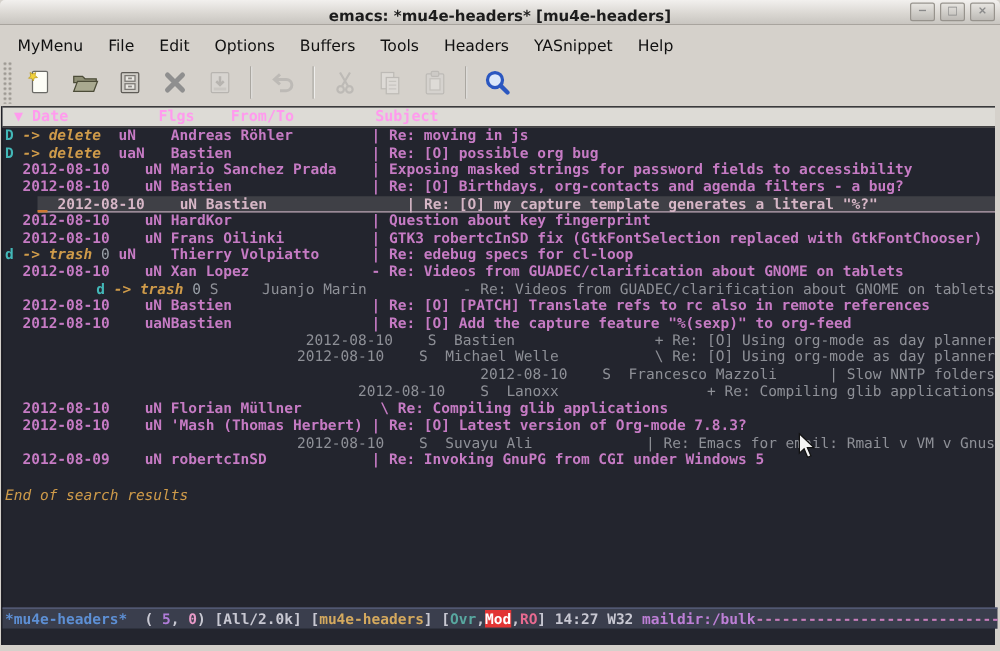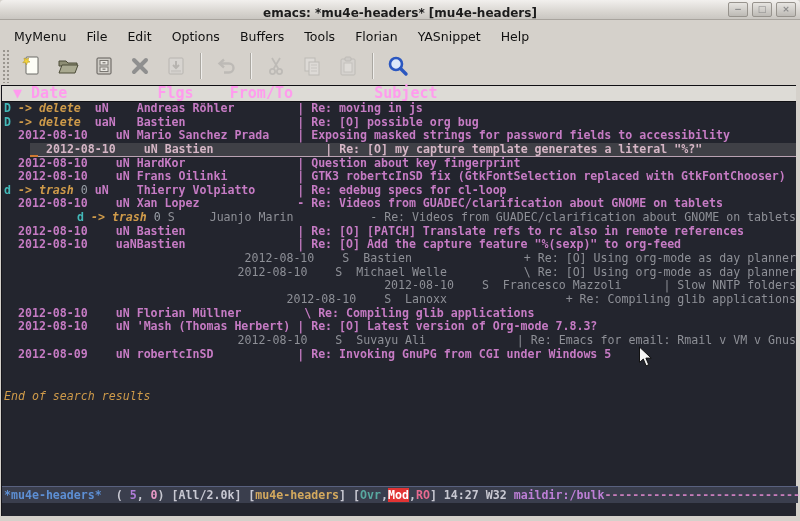--- a/index.html
+++ b/index.html
@@ -44,21 +44,21 @@
     position:absolute;left:1px;top:85px;width:794px;height:431px;
     background:var(--buffer-bg,#23252e);
     border-left:1px solid #15151b;
   }
   .headerline{
     height:15px;line-height:15px;
     background:var(--header-bg,#dddbd6);
     border-top:1px solid #101014;border-bottom:1px solid #101014;
     color:var(--header-fg,#ff9bee);
     font-family:"DejaVu Sans Mono","Liberation Mono",monospace;
-    font-size:15px;font-weight:bold;white-space:pre;padding-left:2px;
+    font-size:12px;font-weight:bold;white-space:pre;padding-left:2px;
   }
   .listarea{height:288px;overflow:hidden;position:relative;}
   .hrow{
     position:relative;height:13.65px;line-height:13.65px;white-space:pre;
     font-family:"DejaVu Sans Mono","Liberation Mono",monospace;
     font-size:11.6px;padding-left:2px;
   }
   .hrow.unread{color:var(--unread,#c67bc4);font-weight:bold;}
   .hrow.seen{color:var(--seen,#8e9097);text-align:right;}
   .hrow.cur{
@@ -108,21 +108,21 @@
 
   <div class="titlebar">
     <span class="title">emacs: *mu4e-headers* [mu4e-headers]</span>
     <span class="winbtns">
         <span class="winbtn">−</span>
         <span class="winbtn">□</span>
         <span class="winbtn">×</span>
       </span>
   </div>
 
-  <div class="menubar"><span class="menu-item">MyMenu</span><span class="menu-item">File</span><span class="menu-item">Edit</span><span class="menu-item">Options</span><span class="menu-item">Buffers</span><span class="menu-item">Tools</span><span class="menu-item">Florian</span><span class="menu-item">YASnippet</span><span class="menu-item">Help</span></div>
+  <div class="menubar"><span class="menu-item">MyMenu</span><span class="menu-item">File</span><span class="menu-item">Edit</span><span class="menu-item">Options</span><span class="menu-item">Buffers</span><span class="menu-item">Tools</span><span class="menu-item">Headers</span><span class="menu-item">YASnippet</span><span class="menu-item">Help</span></div>
 
   <div class="toolbar">
     <div class="handle"></div>
     <span id="tbicons" style="display: flex; align-items: center;">
         <span class="tbtn">
           <svg width="24" height="24" viewBox="0 0 24 24">
             <rect x="6" y="3" width="12" height="17" rx="1" fill="#fdfdf6" stroke="#6a6a66"></rect>
             <path d="M4 4 l2.2 1.2 L8.6 4 L8 6.4 L10 8 L7.4 8.3 L6.6 10.8 L5.4 8.6 L2.8 8.6 L4.6 6.8 Z" fill="#f2d23c" stroke="#b89a20" stroke-width=".6"></path>
           </svg>
         </span>
@@ -191,20 +191,21 @@
         </span>
       </span>
   </div>
 
   <div class="content">
     <div class="headerline"><span> ▼ Date          Flgs    From/To         Subject</span></div>
     <div class="listarea">
         <div class="hrow unread"><span class="c-mark">D </span><span class="c-action">-&gt; delete</span><span>  </span><span>uN    </span><span>Andreas Röhler         </span><span>| Re: moving in js</span></div>
         <div class="hrow unread"><span class="c-mark">D </span><span class="c-action">-&gt; delete</span><span>  </span><span>uaN   </span><span>Bastien                </span><span>| Re: [O] possible org bug</span></div>
         <div class="hrow unread"><span>  </span><span>2012-08-10    </span><span>uN </span><span>Mario Sanchez Prada    </span><span>| Exposing masked strings for password fields to accessibility</span></div>
+        <div class="hrow unread"><span>  </span><span>2012-08-10    </span><span>uN </span><span>Bastien                </span><span>| Re: [O] Birthdays, org-contacts and agenda filters - a bug?</span></div>
         <div class="hrow cur"><span>  </span><span>2012-08-10    </span><span>uN </span><span>Bastien                </span><span>| Re: [O] my capture template generates a literal "%?"</span></div>
         <div class="hrow unread"><span>  </span><span>2012-08-10    </span><span>uN </span><span>HardKor                </span><span>| Question about key fingerprint</span></div>
         <div class="hrow unread"><span>  </span><span>2012-08-10    </span><span>uN </span><span>Frans Oilinki          </span><span>| GTK3 robertcInSD fix (GtkFontSelection replaced with GtkFontChooser)</span></div>
         <div class="hrow unread"><span class="c-mark">d </span><span class="c-action">-&gt; trash</span><span class="c-num"> 0</span><span> </span><span>uN    </span><span>Thierry Volpiatto      </span><span>| Re: edebug specs for cl-loop</span></div>
         <div class="hrow unread"><span>  </span><span>2012-08-10    </span><span>uN </span><span>Xan Lopez              </span><span>- Re: Videos from GUADEC/clarification about GNOME on tablets</span></div>
         <div class="hrow seen"><span class="c-mark">d </span><span class="c-action">-&gt; trash</span><span class="c-num"> 0</span><span> </span><span>S     </span><span>Juanjo Marin           </span><span>- Re: Videos from GUADEC/clarification about GNOME on tablets</span></div>
         <div class="hrow unread"><span>  </span><span>2012-08-10    </span><span>uN </span><span>Bastien                </span><span>| Re: [O] [PATCH] Translate refs to rc also in remote references</span></div>
         <div class="hrow unread"><span>  </span><span>2012-08-10    </span><span>uaN</span><span>Bastien                </span><span>| Re: [O] Add the capture feature "%(sexp)" to org-feed</span></div>
         <div class="hrow seen"><span>  </span><span>2012-08-10    </span><span>S  </span><span>Bastien                </span><span>+ Re: [O] Using org-mode as day planner</span></div>
         <div class="hrow seen"><span>  </span><span>2012-08-10    </span><span>S  </span><span>Michael Welle          </span><span> \ Re: [O] Using org-mode as day planner</span></div>

